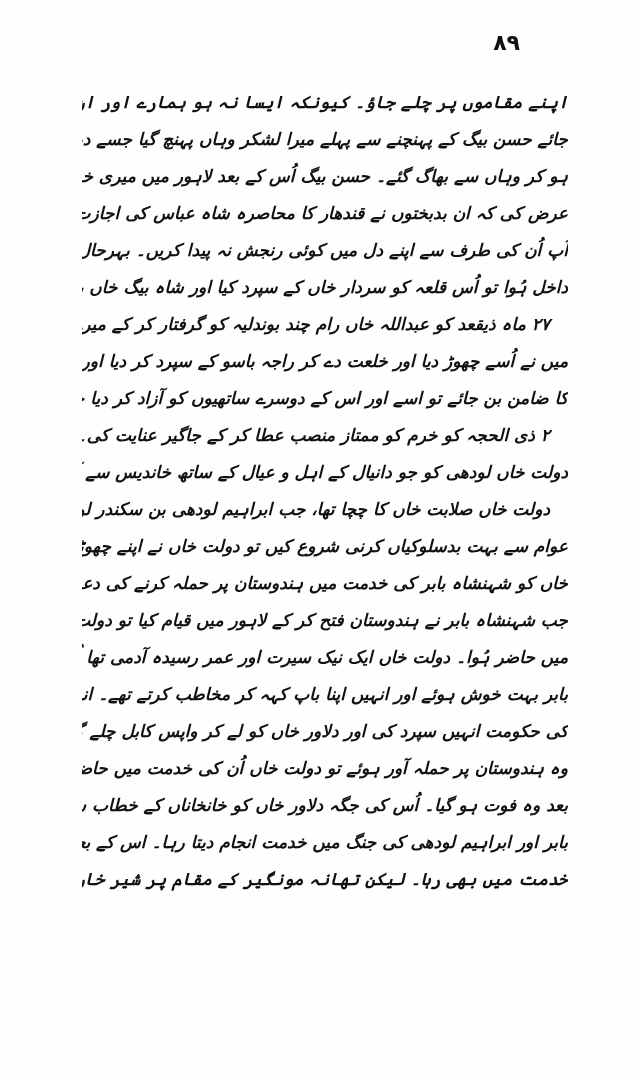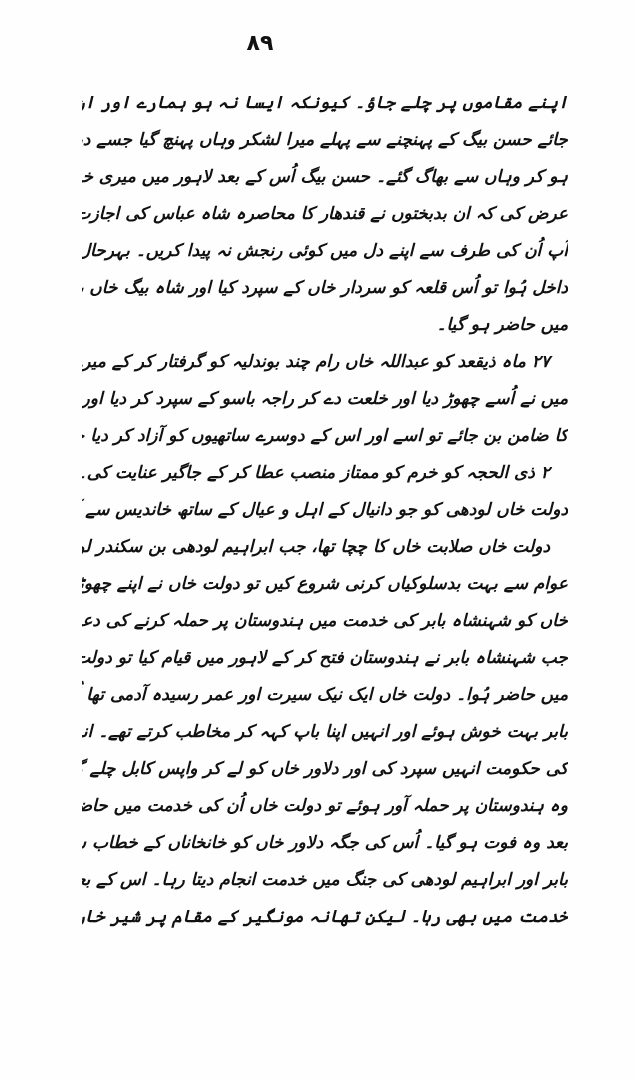--- a/index.html
+++ b/index.html
@@ -21,21 +21,20 @@
       top: 0;
       width: 637px;
       height: 1080px;
       background: #fefefe;
     }
     .page-number {
       position: absolute;
       top: 30px;
       left: 0;
       width: 520px;
-      text-align: center;
       font-size: 22px;
       font-weight: bold;
       direction: rtl;
     }
     .text-block {
       position: absolute;
       top: 84px;
       left: 82px;
       width: 486px;
       direction: rtl;
@@ -64,21 +63,20 @@
 
 <div class="page">
   <div class="page-number">۸۹</div>
   <div class="text-block" id="text-block">
       <div class="line">اپنے مقاموں پر چلے جاؤ۔ کیونکہ ایسا نہ ہو ہمارے اور ان کے تعلقات میں کشیدگی پیدا ہو</div>
       <div class="line">جائے حسن بیگ کے پہنچنے سے پہلے میرا لشکر وہاں پہنچ گیا جسے دیکھ کر وہ خود ہی خوفزدہ</div>
       <div class="line">ہو کر وہاں سے بھاگ گئے۔ حسن بیگ اُس کے بعد لاہور میں میری خدمت میں حاضر ہُوا اور</div>
       <div class="line">عرض کی کہ ان بدبختوں نے قندھار کا محاصرہ شاہ عباس کی اجازت کے بغیر کیا تھا اس لئے</div>
       <div class="line">آپ اُن کی طرف سے اپنے دل میں کوئی رنجش نہ پیدا کریں۔ بہرحال جب یہ لشکر قندھار میں</div>
       <div class="line">داخل ہُوا تو اُس قلعہ کو سردار خاں کے سپرد کیا اور شاہ بیگ خاں بمعہ اُس لشکر کے میری خدمت</div>
-      <div class="line last">میں حاضر ہو گیا۔</div>
       <div class="line indent">۲۷ ماہ ذیقعد کو عبداللہ خاں رام چند بوندلیہ کو گرفتار کر کے میرے حضور میں لایا لیکن</div>
       <div class="line">میں نے اُسے چھوڑ دیا اور خلعت دے کر راجہ باسو کے سپرد کر دیا اور حکم دیا کہ اگر کوئی اس</div>
       <div class="line">کا ضامن بن جائے تو اسے اور اس کے دوسرے ساتھیوں کو آزاد کر دیا جائے۔ میں نے</div>
       <div class="line indent">۲ ذی الحجہ کو خرم کو ممتاز منصب عطا کر کے جاگیر عنایت کی۔ اُسی دن پیر خاں ولد</div>
       <div class="line">دولت خاں لودھی کو جو دانیال کے اہل و عیال کے ساتھ خاندیس سے آیا تھا صلابت خاں</div>
       <div class="line indent">دولت خاں صلابت خاں کا چچا تھا، جب ابراہیم لودھی بن سکندر لودھی نے اپنے</div>
       <div class="line">عوام سے بہت بدسلوکیاں کرنی شروع کیں تو دولت خاں نے اپنے چھوٹے بیٹے دلاور</div>
       <div class="line">خاں کو شہنشاہ بابر کی خدمت میں ہندوستان پر حملہ کرنے کی دعوت دینے کے لیے روانہ کیا۔</div>
       <div class="line">جب شہنشاہ بابر نے ہندوستان فتح کر کے لاہور میں قیام کیا تو دولت خاں اُن کی خدمت</div>
       <div class="line">میں حاضر ہُوا۔ دولت خاں ایک نیک سیرت اور عمر رسیدہ آدمی تھا اُسے دیکھ کر شہنشاہ</div>

